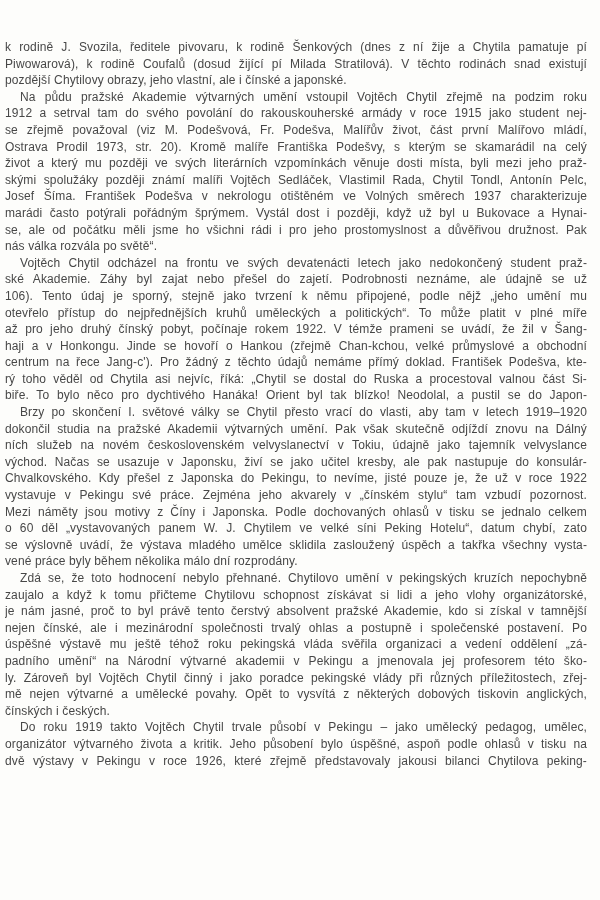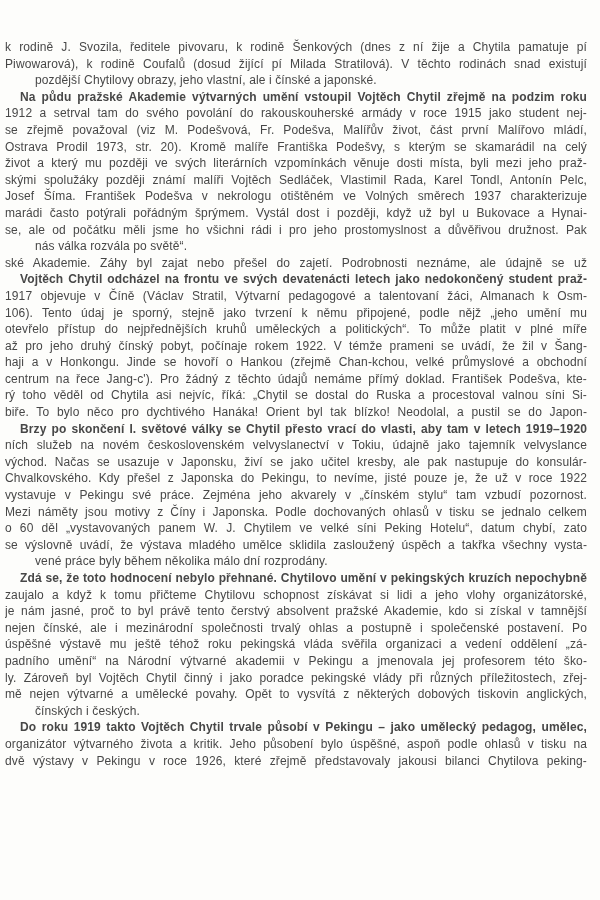--- a/index.html
+++ b/index.html
@@ -26,58 +26,58 @@
   }
   .para { margin: 0; }
   .line {
     text-align: justify;
     text-align-last: justify;
     line-height: 16.6px;
     height: 16.6px;
     overflow: hidden;
     white-space: normal;
   }
-  .line.last { text-align-last: left; margin-left: 30px; }
-  .para.indent .line.first { text-indent: 15px; font-weight: bold; }
+  .line.last { text-align-last: left; }
+  .para.indent .line.first { text-indent: 15px; }
 </style>
 </head>
 <body>
 
 <div class="page">
   <div class="para">
       <div class="line first">k rodině J. Svozila, ředitele pivovaru, k rodině Šenkových (dnes z ní žije a Chytila pamatuje pí</div>
       <div class="line">Piwowarová), k rodině Coufalů (dosud žijící pí Milada Stratilová). V těchto rodinách snad existují</div>
       <div class="line last">pozdější Chytilovy obrazy, jeho vlastní, ale i čínské a japonské.</div>
     </div>
   <div class="para indent">
       <div class="line first">Na půdu pražské Akademie výtvarných umění vstoupil Vojtěch Chytil zřejmě na podzim roku</div>
       <div class="line">1912 a setrval tam do svého povolání do rakouskouherské armády v roce 1915 jako student nej-</div>
       <div class="line">se zřejmě považoval (viz M. Podešvová, Fr. Podešva, Malířův život, část první Malířovo mládí,</div>
       <div class="line">Ostrava Prodil 1973, str. 20). Kromě malíře Františka Podešvy, s kterým se skamarádil na celý</div>
       <div class="line">život a který mu později ve svých literárních vzpomínkách věnuje dosti místa, byli mezi jeho praž-</div>
-      <div class="line">skými spolužáky později známí malíři Vojtěch Sedláček, Vlastimil Rada, Karel Tondl, Antonín Pelc,</div>
+      <div class="line">skými spolužáky později známí malíři Vojtěch Sedláček, Vlastimil Rada, Chytil Tondl, Antonín Pelc,</div>
       <div class="line">Josef Šíma. František Podešva v nekrologu otištěném ve Volných směrech 1937 charakterizuje</div>
       <div class="line">marádi často potýrali pořádným šprýmem. Vystál dost i později, když už byl u Bukovace a Hynai-</div>
       <div class="line">se, ale od počátku měli jsme ho všichni rádi i pro jeho prostomyslnost a důvěřivou družnost. Pak</div>
       <div class="line last">nás válka rozvála po světě“.</div>
     </div>
   <div class="para indent">
+      <div class="line first">Vojtěch Chytil odcházel na frontu ve svých devatenácti letech jako nedokončený student praž-</div>
       <div class="line">ské Akademie. Záhy byl zajat nebo přešel do zajetí. Podrobnosti neznáme, ale údajně se už</div>
-      <div class="line first">Vojtěch Chytil odcházel na frontu ve svých devatenácti letech jako nedokončený student praž-</div>
-      <div class="line">1917 objevuje v Číně (Václav Stratil, Výtvarní pedagogové a talentovaní žáci, Almanach k Osm-</div>
       <div class="line">106). Tento údaj je sporný, stejně jako tvrzení k němu připojené, podle nějž „jeho umění mu</div>
       <div class="line">otevřelo přístup do nejpřednějších kruhů uměleckých a politických“. To může platit v plné míře</div>
       <div class="line">až pro jeho druhý čínský pobyt, počínaje rokem 1922. V témže prameni se uvádí, že žil v Šang-</div>
       <div class="line">haji a v Honkongu. Jinde se hovoří o Hankou (zřejmě Chan-kchou, velké průmyslové a obchodní</div>
       <div class="line">centrum na řece Jang-c'). Pro žádný z těchto údajů nemáme přímý doklad. František Podešva, kte-</div>
-      <div class="line">rý toho věděl od Chytila asi nejvíc, říká: „Chytil se dostal do Ruska a procestoval valnou síni Si-</div>
+      <div class="line">rý toho věděl od Chytila asi nejvíc, říká: „Chytil se dostal do Ruska a procestoval valnou část Si-</div>
       <div class="line">biře. To bylo něco pro dychtivého Hanáka! Orient byl tak blízko! Neodolal, a pustil se do Japon-</div>
     </div>
   <div class="para indent">
       <div class="line first">Brzy po skončení I. světové války se Chytil přesto vrací do vlasti, aby tam v letech 1919–1920</div>
+      <div class="line">dokončil studia na pražské Akademii výtvarných umění. Pak však skutečně odjíždí znovu na Dálný</div>
       <div class="line">ních služeb na novém československém velvyslanectví v Tokiu, údajně jako tajemník velvyslance</div>
       <div class="line">východ. Načas se usazuje v Japonsku, živí se jako učitel kresby, ale pak nastupuje do konsulár-</div>
       <div class="line">Chvalkovského. Kdy přešel z Japonska do Pekingu, to nevíme, jisté pouze je, že už v roce 1922</div>
       <div class="line">vystavuje v Pekingu své práce. Zejména jeho akvarely v „čínském stylu“ tam vzbudí pozornost.</div>
       <div class="line">Mezi náměty jsou motivy z Číny i Japonska. Podle dochovaných ohlasů v tisku se jednalo celkem</div>
       <div class="line">o 60 děl „vystavovaných panem W. J. Chytilem ve velké síni Peking Hotelu“, datum chybí, zato</div>
       <div class="line">se výslovně uvádí, že výstava mladého umělce sklidila zasloužený úspěch a takřka všechny vysta-</div>
       <div class="line last">vené práce byly během několika málo dní rozprodány.</div>
     </div>
   <div class="para indent">

